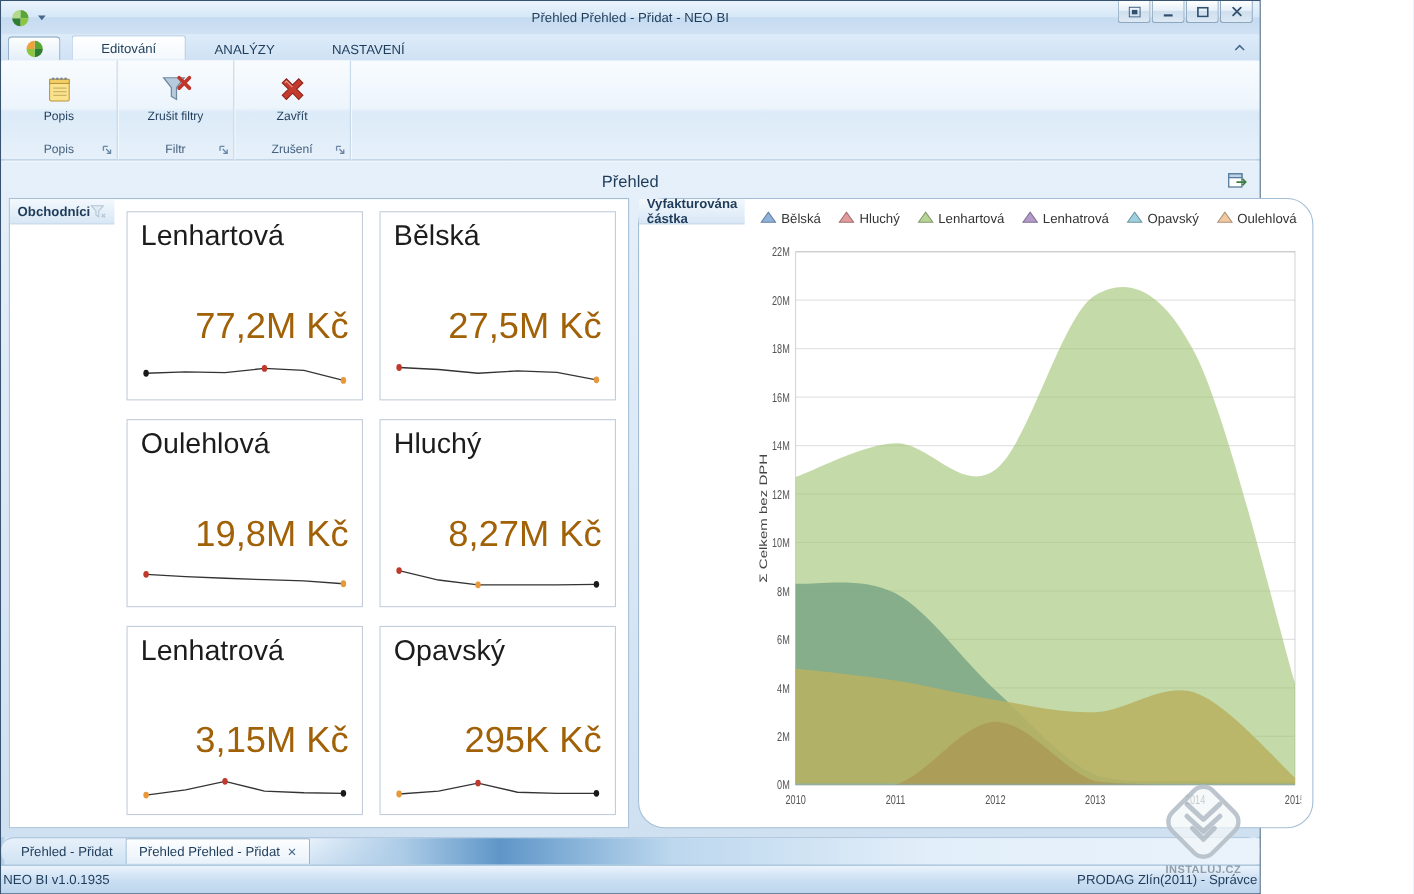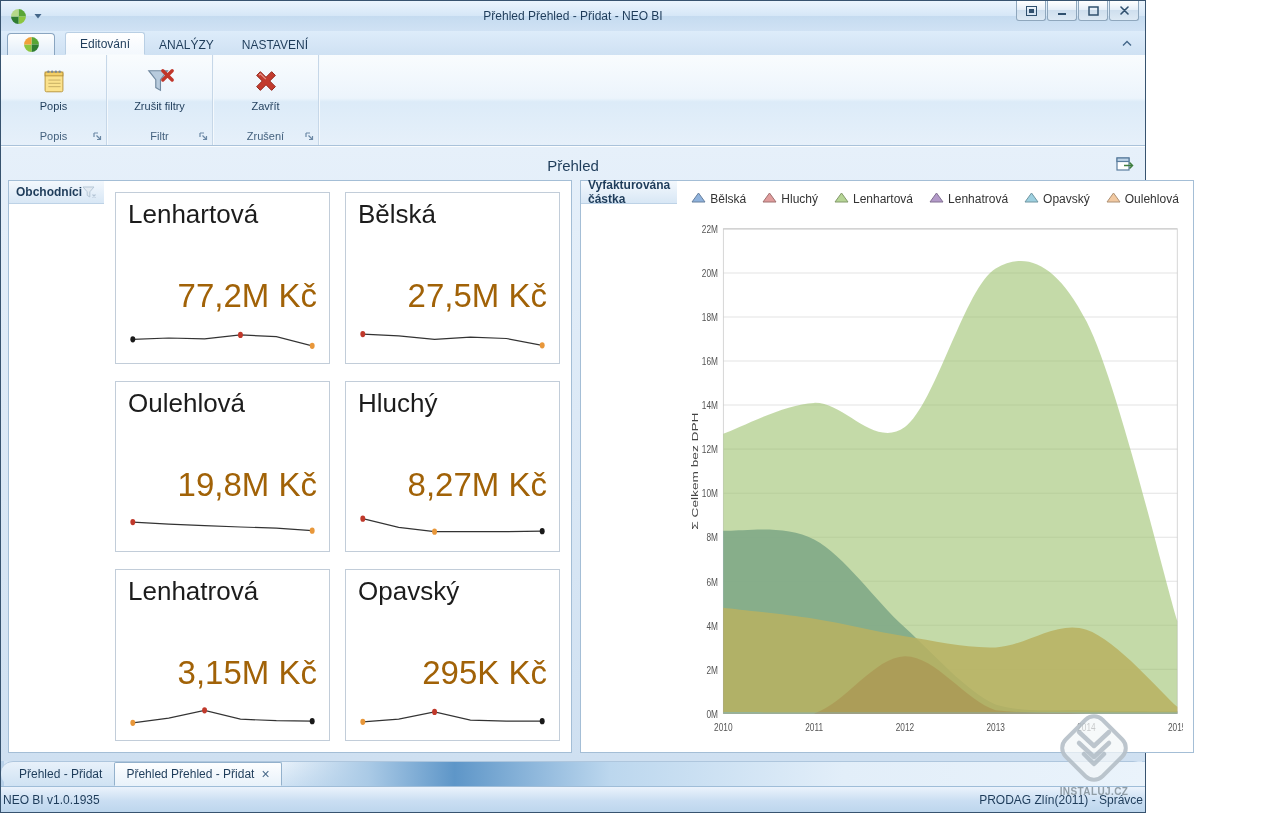--- a/index.html
+++ b/index.html
@@ -11,21 +11,21 @@
   .app-icon{width:17px;height:17px;margin-left:3px;display:flex;}
   .qat-arrow{margin-left:7px;display:flex;align-items:center;}
   .title-text{position:absolute;left:0;right:0;text-align:center;font-size:12px;color:#1e3c5a;pointer-events:none;}
   .caption-buttons{margin-left:auto;display:flex;position:relative;z-index:2;align-self:flex-start;}
   .cap-btn{width:28px;height:19px;display:flex;align-items:center;justify-content:center;border:1px solid #8fa7bd;border-top:none;background:linear-gradient(#ffffff,#e6eff8 45%,#cfdfee 50%,#dde9f4);border-radius:0 0 3px 3px;margin-left:1px;}
 
   
   .tabrow{height:24px;flex:0 0 24px;display:flex;align-items:flex-end;background:linear-gradient(#ddecfa,#cfe1f3);padding:0 8px 0 6px;}
   .file-btn{width:46px;height:21px;margin-right:10px;border:1px solid #8aa5c0;border-bottom:none;border-radius:4px 4px 0 0;background:linear-gradient(#fdfefe,#e3eef9);display:flex;align-items:center;justify-content:center;}
   .rtabs{display:flex;align-items:flex-end;height:24px;}
-  .rtab{padding:4px 14px 3px;font-size:12px;color:#1e3c5a;}
+  .rtab{padding:4px 26px 3px;font-size:12px;color:#1e3c5a;}
   .rtab.active{background:linear-gradient(#ffffff,#f3f8fd);border:1px solid #b9cfe4;border-bottom:1px solid #f6fafd;border-radius:3px 3px 0 0;}
   .ribbon-collapse{margin-left:auto;width:20px;height:16px;display:flex;align-items:center;justify-content:center;margin-bottom:4px;}
 
   
   .ribbon{height:90px;flex:0 0 90px;display:flex;background:linear-gradient(#f9fcfe 0%,#ecf4fc 48%,#dcebf8 52%,#e6f0fa 100%);border-bottom:1px solid #a9c2da;padding-left:0;}
   .rgroup{width:105px;display:flex;flex-direction:column;border-right:1px solid #c6d7e8;box-shadow:1px 0 0 #f4f9fd;}
   .rbtns{flex:1;display:flex;justify-content:center;align-items:flex-start;padding-top:6px;}
   .bigbtn{min-width:64px;padding:3px 5px;display:flex;flex-direction:column;align-items:center;border:1px solid transparent;border-radius:3px;}
   .bicon{width:32px;height:32px;display:flex;align-items:center;justify-content:center;}
   .blabel{font-size:11px;color:#1e3c5a;margin-top:3px;text-align:center;white-space:nowrap;}
@@ -33,21 +33,21 @@
   .flabel{font-size:11px;color:#44617e;}
   .launcher{position:absolute;right:3px;bottom:3px;display:flex;}
 
   
   .workspace{flex:1;display:flex;flex-direction:column;background:linear-gradient(#e6f0fa,#cfe0f1);padding:3px 7px 8px;min-height:0;border-top:1px solid #fbfdfe;}
   .page-header{height:30px;flex:0 0 30px;display:flex;align-items:center;justify-content:center;position:relative;font-size:15px;color:#1e3c5a;}
   .page-header-icon{position:absolute;right:3px;top:5px;display:flex;}
   .panels{flex:1;display:flex;gap:8px;min-height:0;}
   .panel{border:1px solid #a4bed6;background:#fff;display:flex;flex-direction:row;min-height:0;}
   .panel.left{flex:0 0 562px;width:562px;}
-  .panel.right{flex:1;}
+  .panel.right{flex:1;border-radius:24px;}
   .panel-header{height:22px;flex:0 0 22px;display:flex;align-items:center;justify-content:space-between;padding:0 7px;background:linear-gradient(#f3f8fd,#d8e7f5);border-bottom:1px solid #bdd2e6;font-size:12px;font-weight:bold;color:#1e3c5a;}
 
   
   .cards{flex:1;display:grid;grid-template-columns:1fr 1fr;grid-auto-rows:1fr;gap:17px 15px;padding:11px;min-height:0;}
   .card{border:1px solid #c2cdd9;display:flex;flex-direction:column;padding:6px 12px 8px;min-height:0;background:#fff;}
   .card-name{font-size:26px;color:#1c1c1c;}
   .card-value{font-size:33px;color:#a16207;text-align:right;margin-top:auto;line-height:1.05;}
   .card-spark{height:34px;margin-top:7px;}
   .card-spark svg{width:100%;height:100%;display:block;}
 

